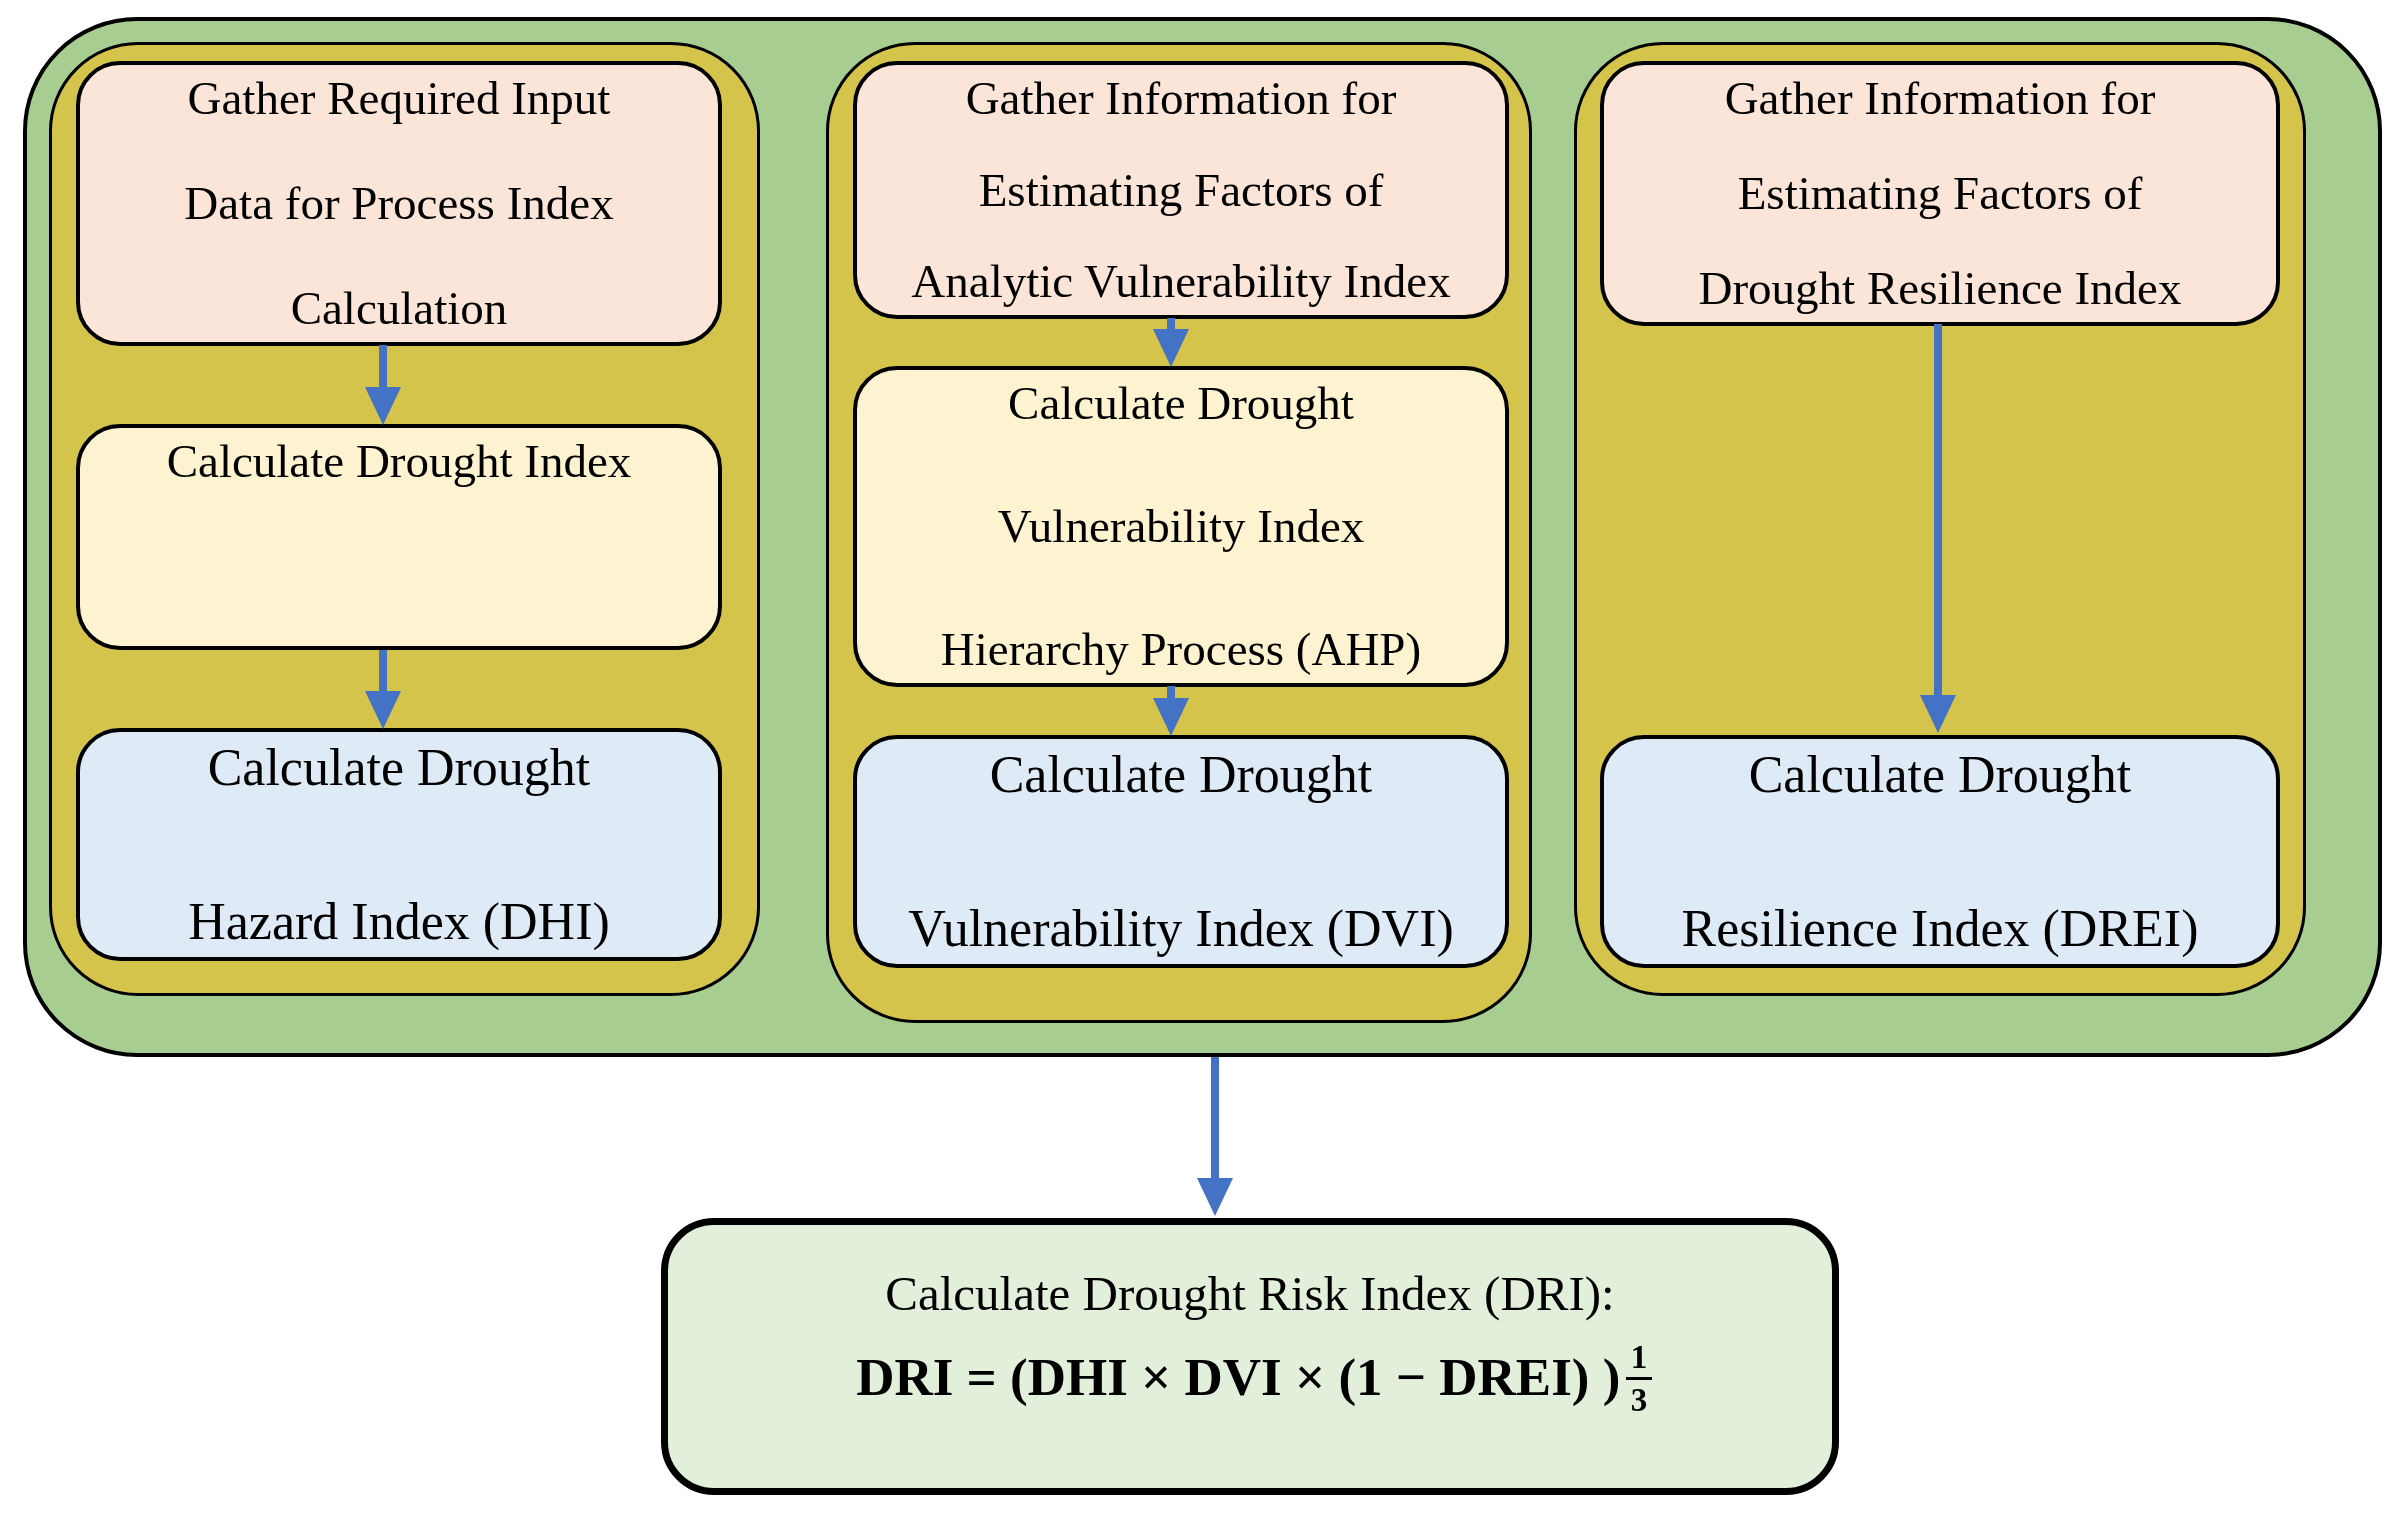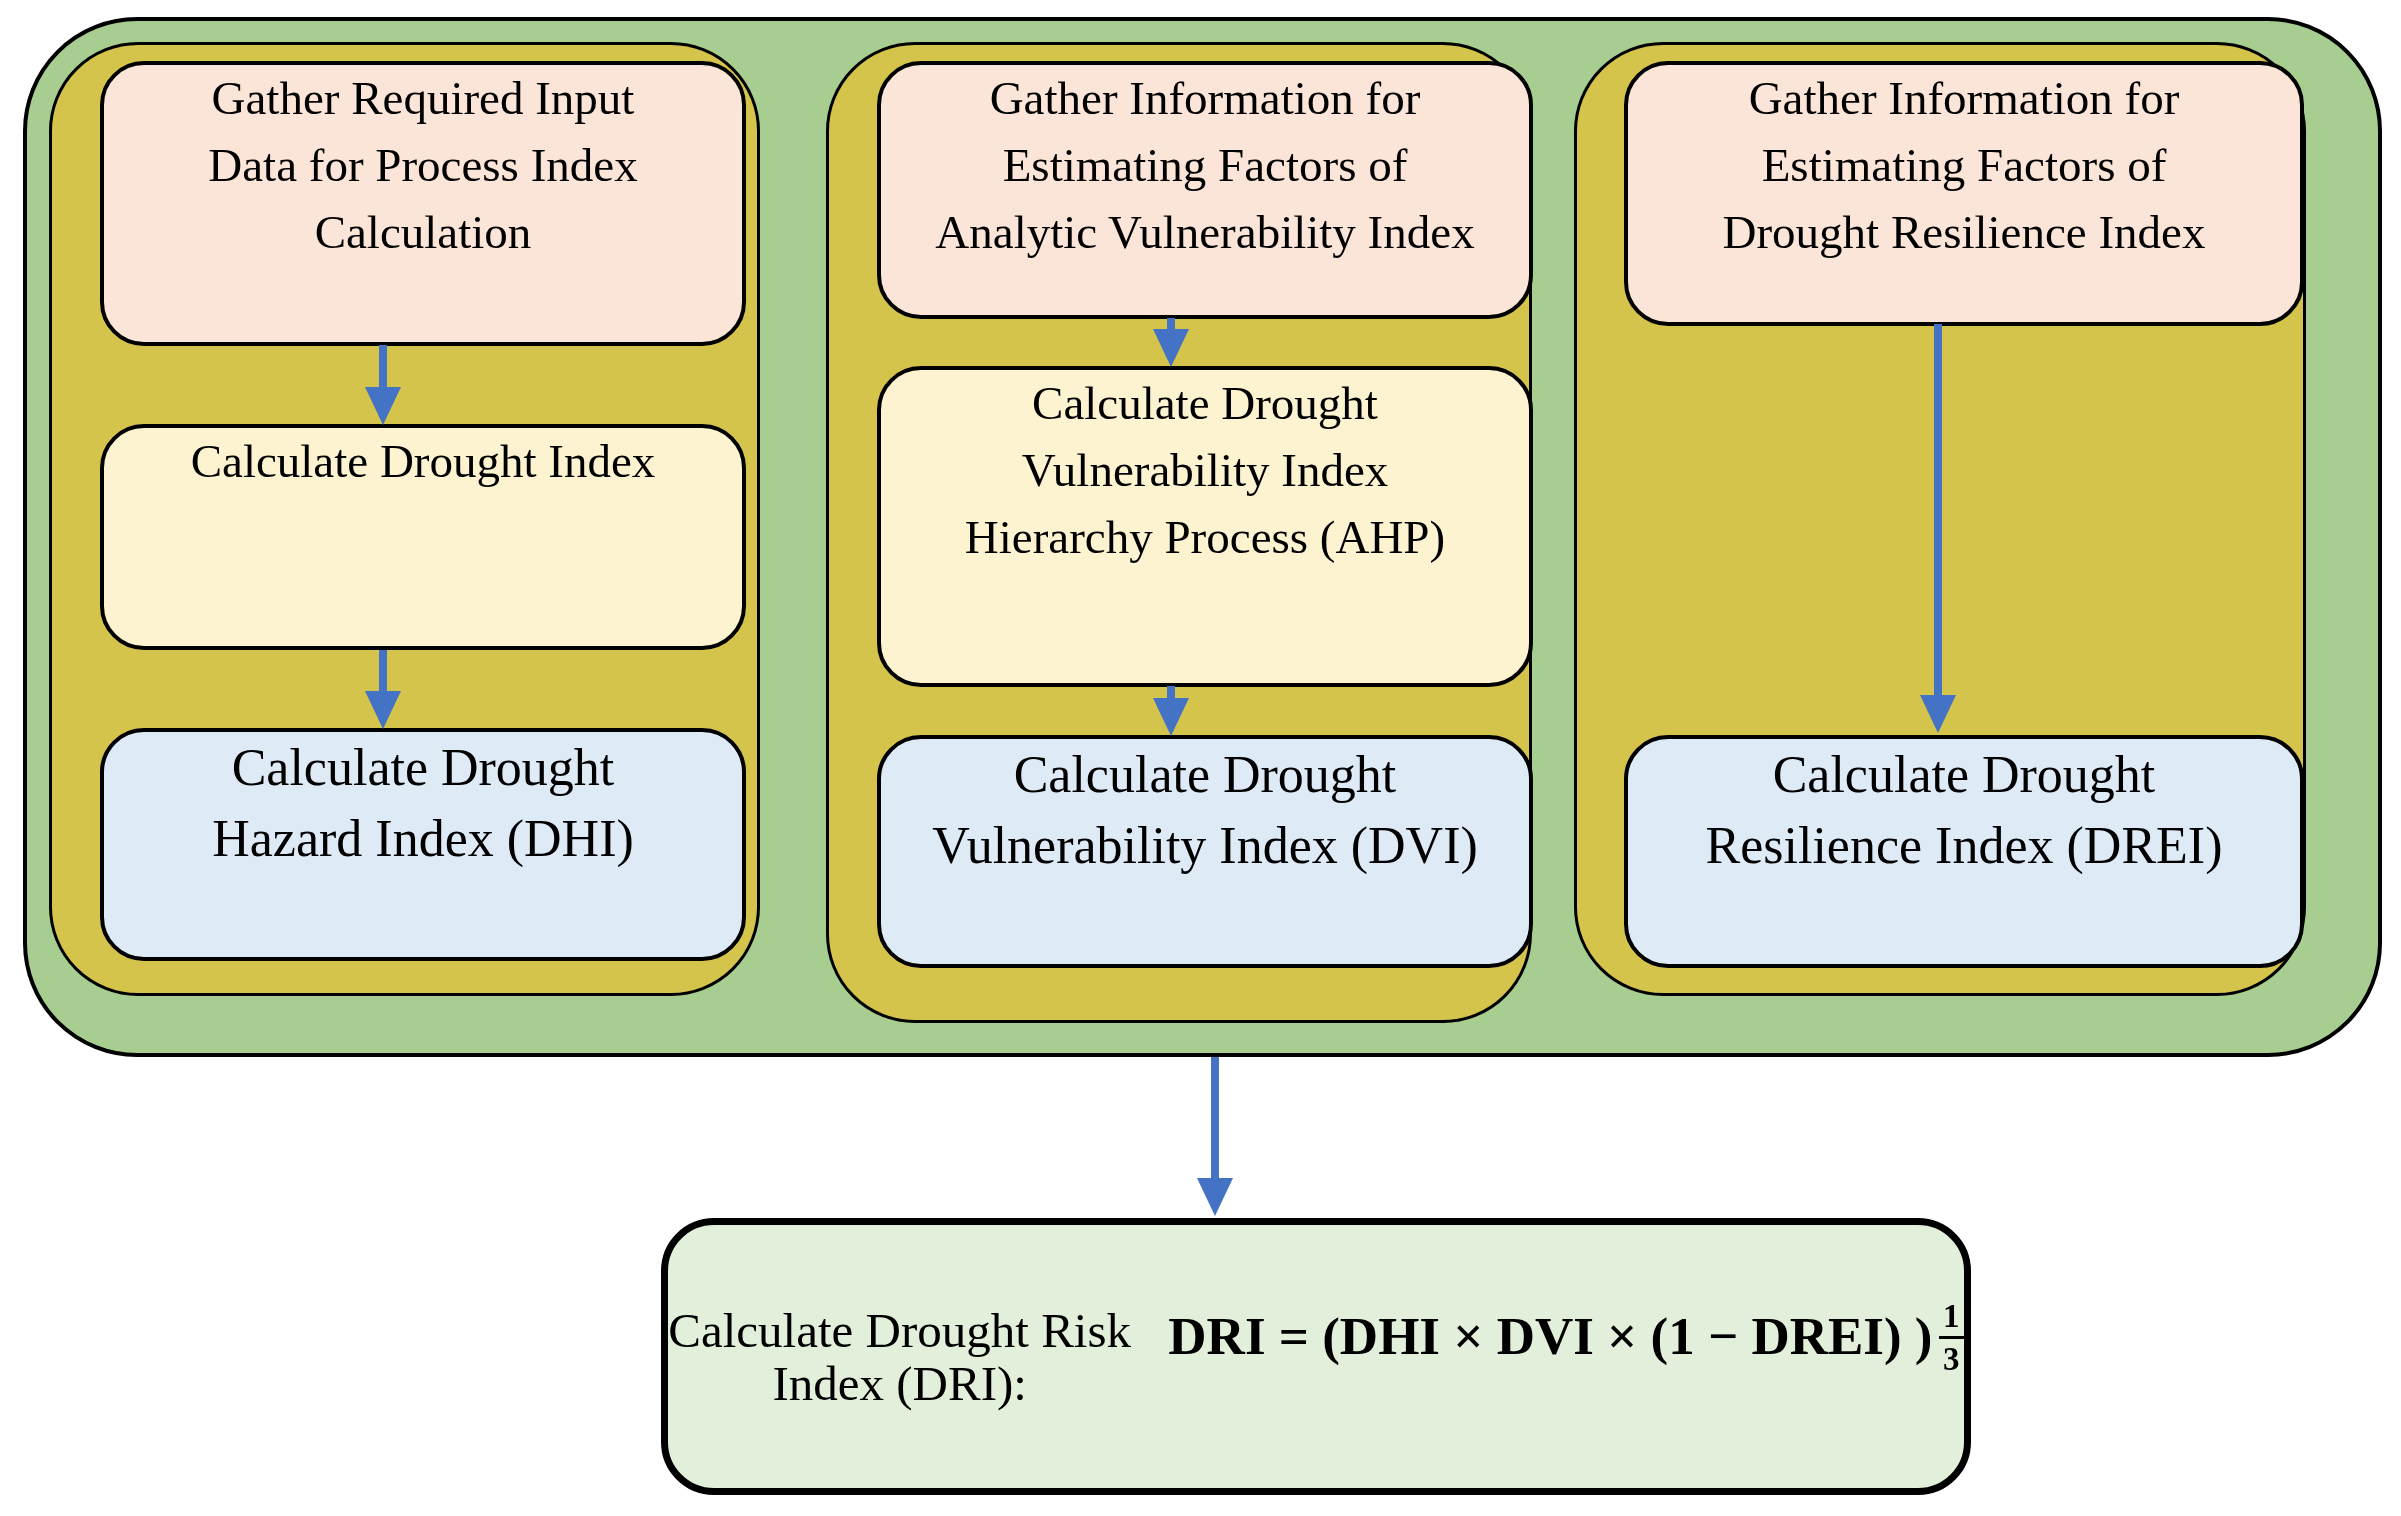--- a/index.html
+++ b/index.html
@@ -10,44 +10,43 @@
     position:absolute;left:23px;top:16.7px;width:2359px;height:1040px;
     background:#a8cd90;border:4.5px solid #000;border-radius:114px;
     box-sizing:border-box;
   }
   .olive-column{
     position:absolute;background:#d4c44c;border:3.8px solid #000;border-radius:89px;
     box-sizing:border-box;
   }
   .step-box{
     position:absolute;border:4.5px solid #000;border-radius:44px;box-sizing:border-box;
-    display:flex;flex-direction:column;justify-content:flex-start;align-items:center;
+    display:flex;flex-direction:column;justify-content:space-between;align-items:center;
     text-align:center;
-    margin-left:24px;
   }
   .step-box .box-line{font-size:47px;line-height:67px;white-space:nowrap;}
   .step-box.blue .box-line{font-size:52px;line-height:71px;}
   .pink{background:#fbe5d8;}
   .cream{background:#fdf3d0;}
   .blue{background:#deebf7;}
 
   .flow-arrow{
     position:absolute;width:36px;display:flex;flex-direction:column;align-items:center;
   }
   .flow-arrow .shaft{width:7.6px;flex:1;background:#4472c4;}
   .flow-arrow .head{
     width:0;height:0;flex:0 0 auto;margin-top:-0.8px;
     border-left:18px solid transparent;border-right:18px solid transparent;
     border-top:38px solid #4472c4;
   }
 
   .result-box{
-    position:absolute;left:661px;top:1218px;width:1310px;height:277px;
+    position:absolute;left:661px;top:1218px;width:1178px;height:277px;
     background:#e2efda;border:7.6px solid #000;border-radius:53px;box-sizing:border-box;
-    display:flex;flex-direction:row;justify-content:center;align-items:center;
+    display:flex;flex-direction:column;justify-content:center;align-items:center;
     text-align:center;gap:29px;
   }
   .result-title{font-size:49px;line-height:53px;}
   .result-formula{font-size:53px;line-height:56px;font-weight:bold;white-space:nowrap;margin-left:8px;}
   .frac{
     display:inline-flex;flex-direction:column;align-items:center;
     font-size:33px;line-height:1.12;font-weight:bold;
     transform:translateY(-27px);margin-left:6px;
   }
   .frac .num{border-bottom:3.8px solid #000;padding:0 4.5px 0.8px;}

